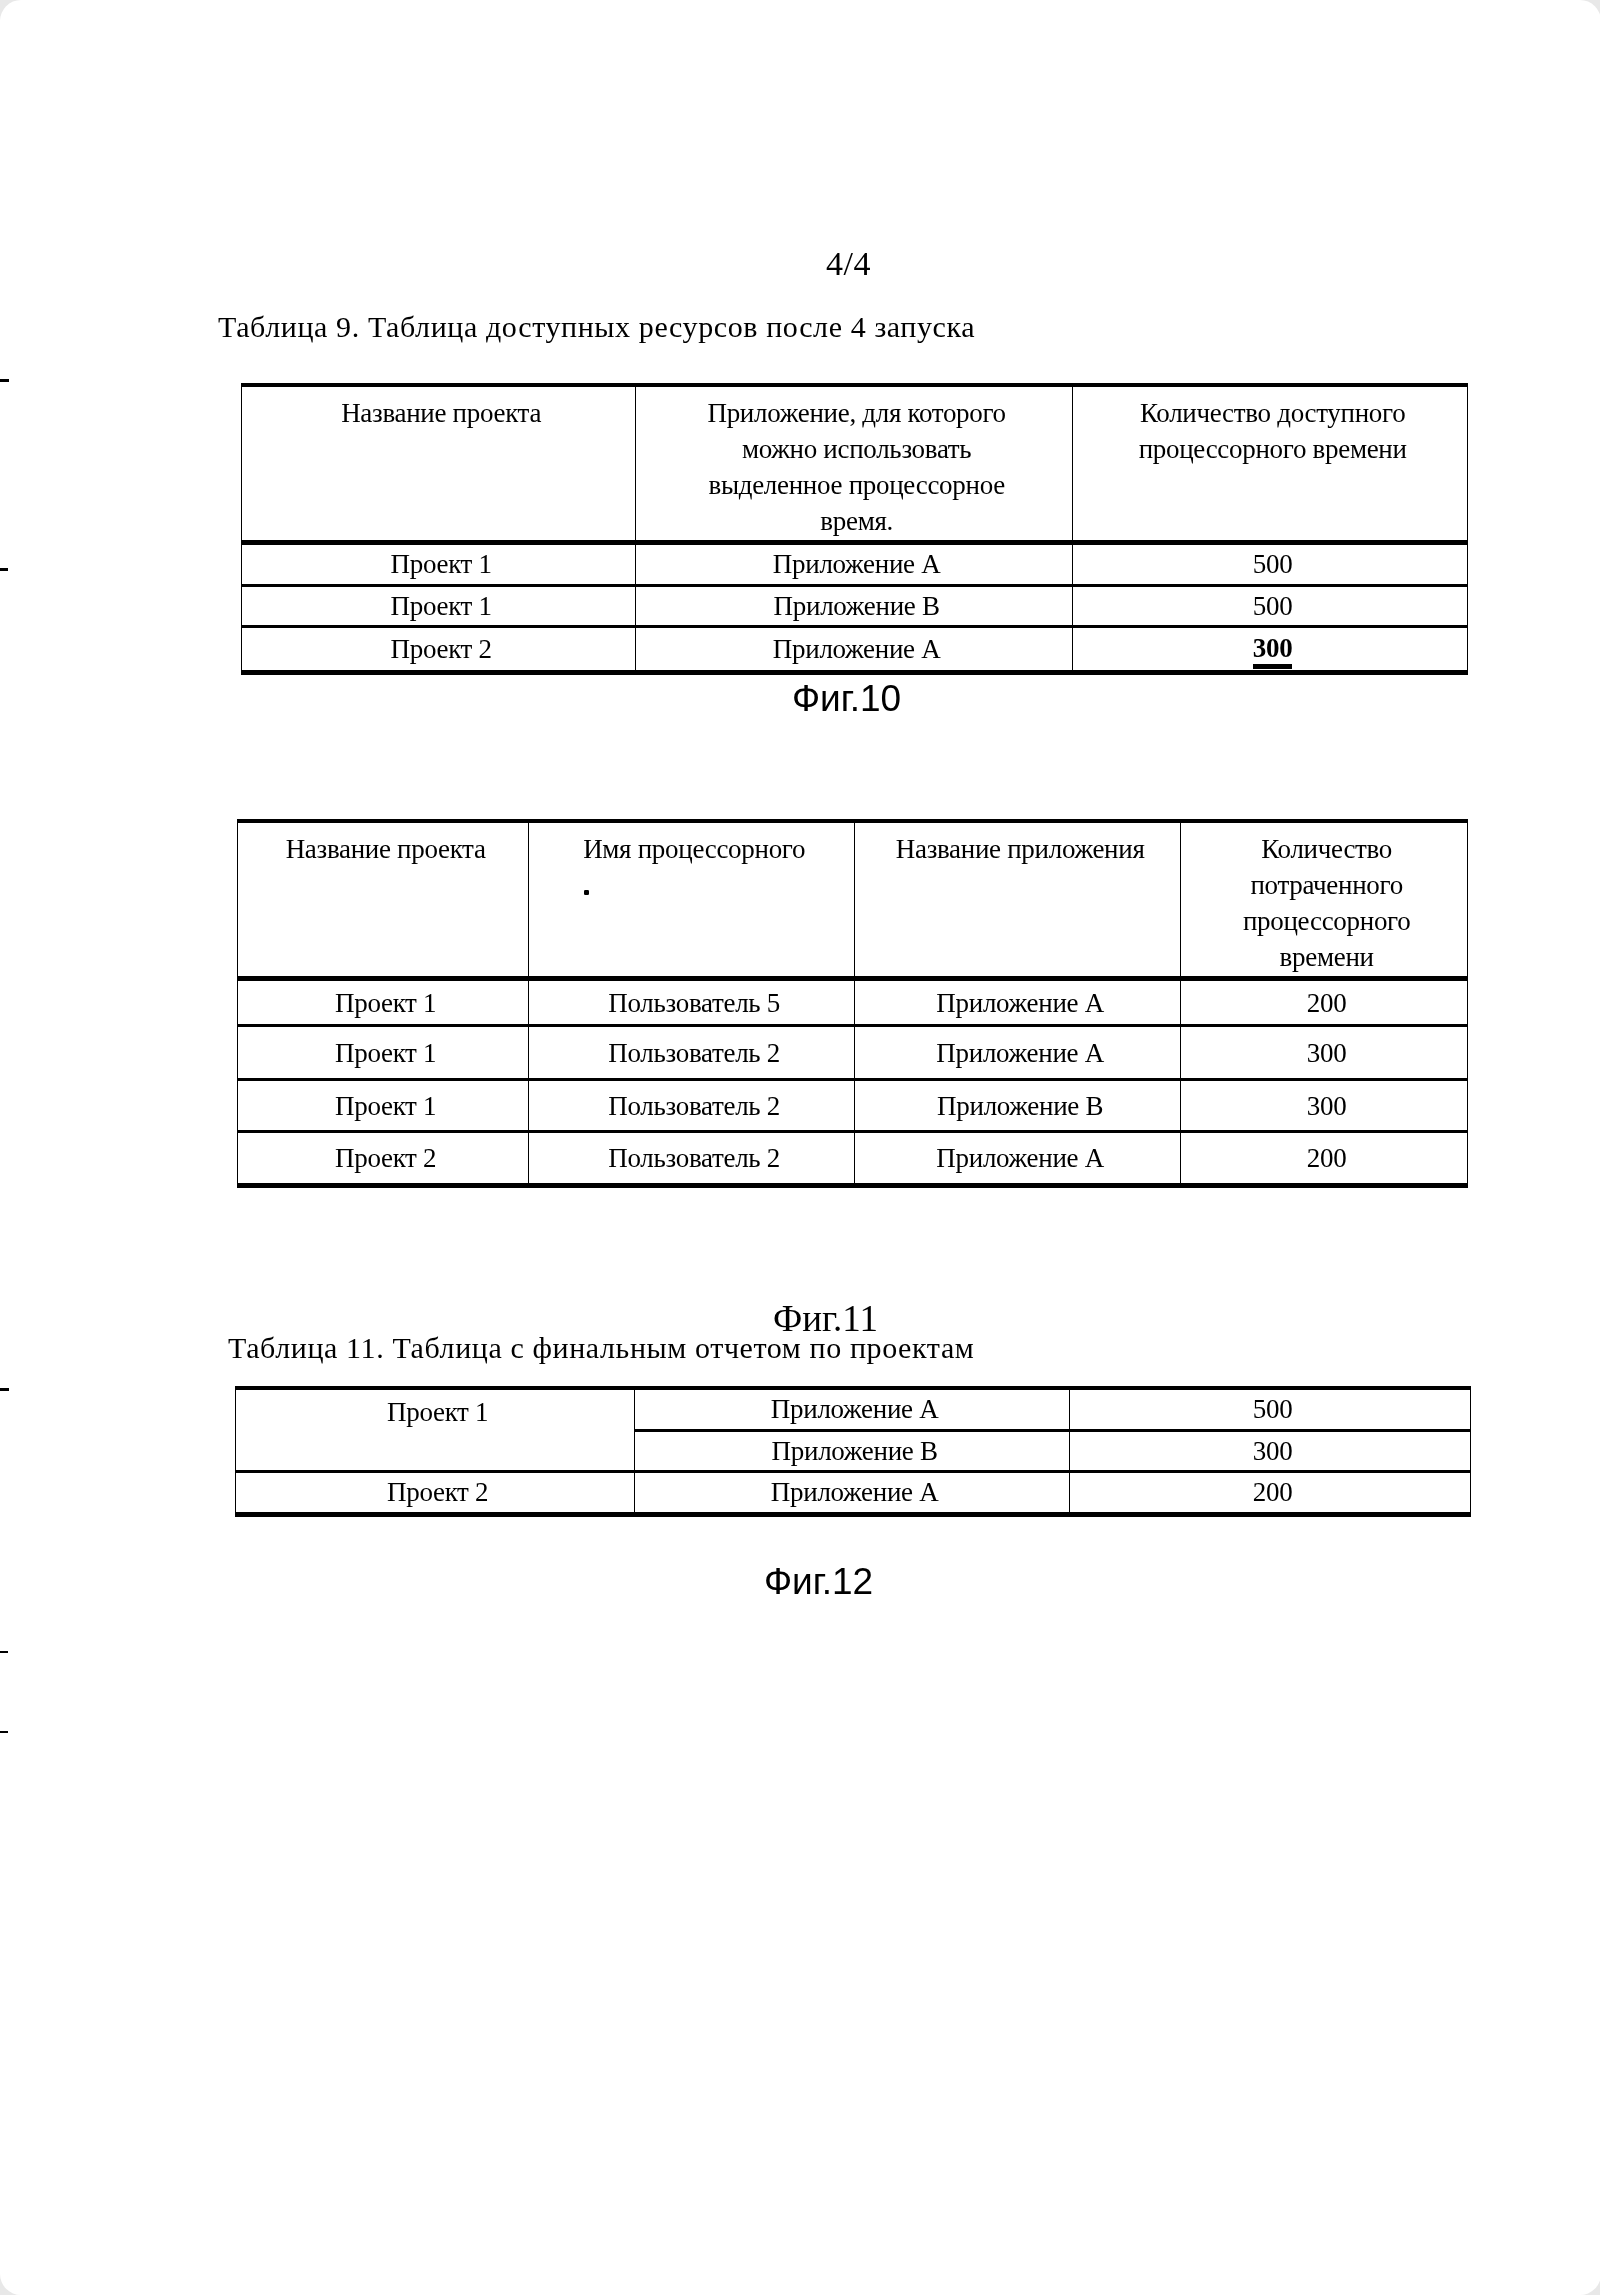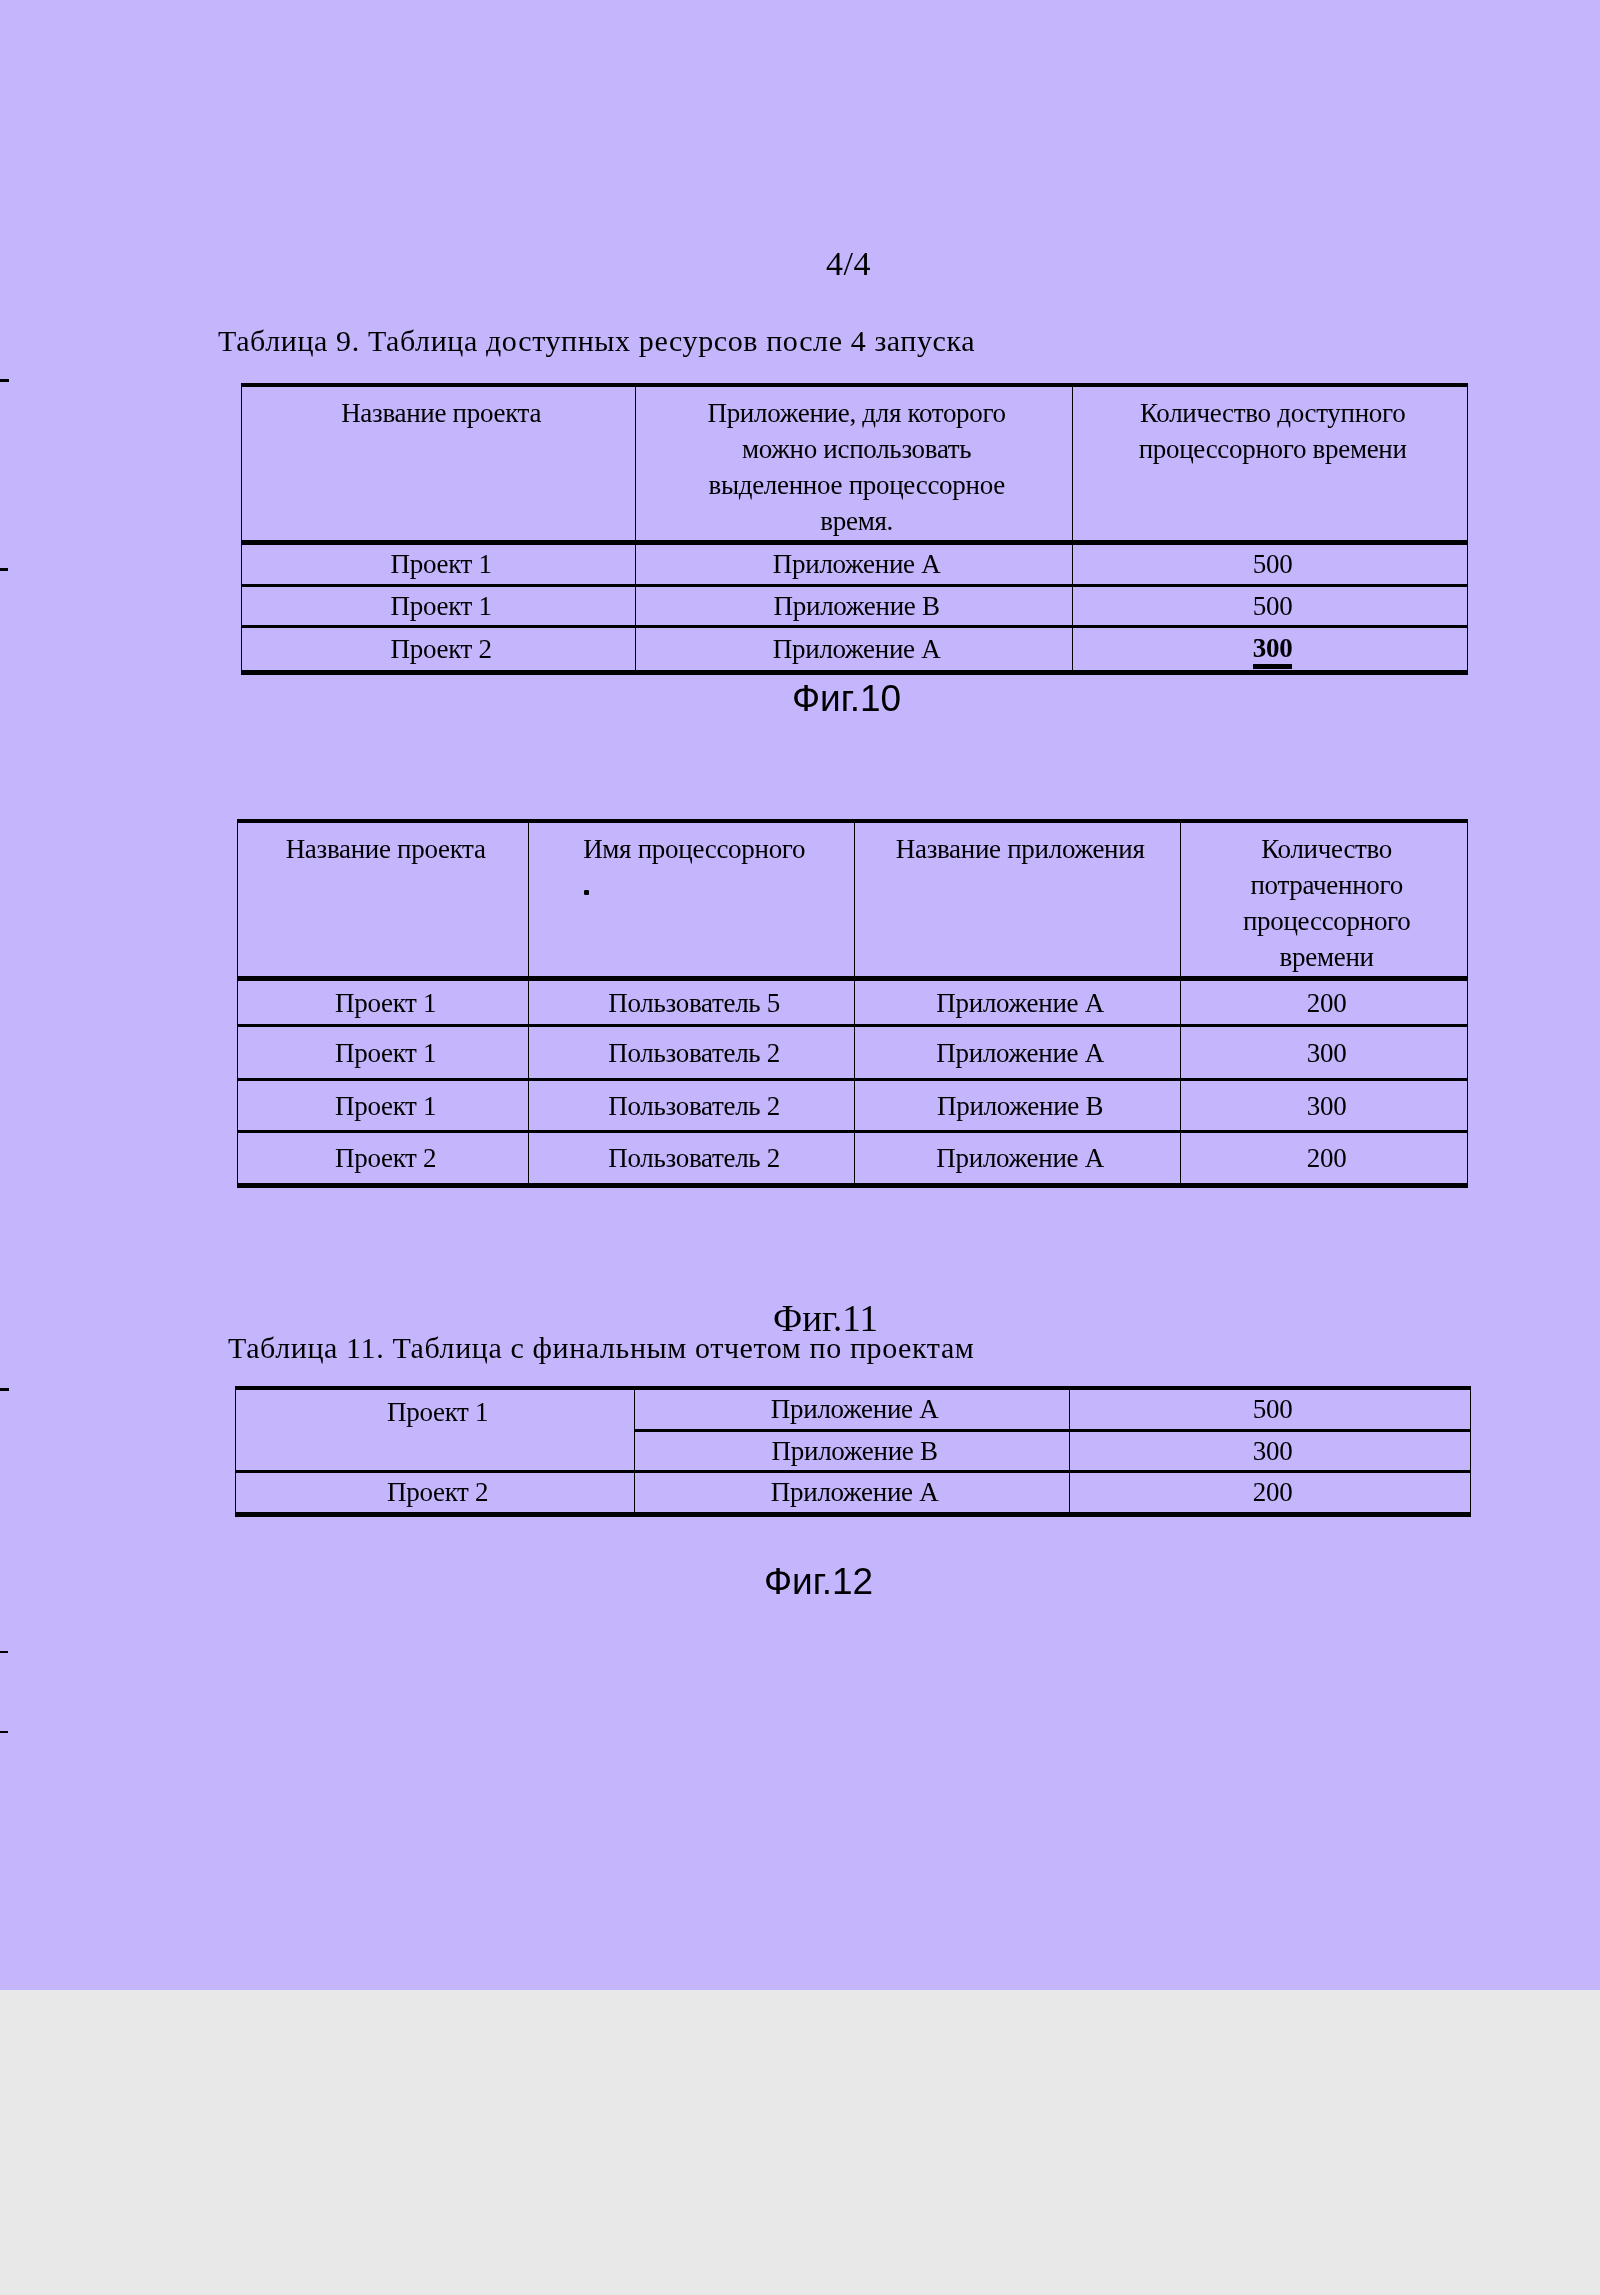--- a/index.html
+++ b/index.html
@@ -1,40 +1,41 @@
 <!DOCTYPE html>
 <html style="font-size:10.4px"><head>
 <meta charset="utf-8">
 <style>
   html, body { margin: 0; padding: 0; }
   body { background: #e8e8e8; }
   .page {
     position: relative;
     width: 1601px;
-    height: 1990px;
-    background: #c4b5fd;
+    height: 2295px;
+    background: #ffffff;
     color: #000000;
     font-family: "Liberation Serif", serif;
     overflow: hidden;
+    border-radius: 21px;
   }
   .pagenum {
     position: absolute;
     left: 751px; top: 245px;
     width: 195px;
     text-align: center;
     font-size: 34px;
     letter-spacing: 0.6px;
   }
   .caption {
     position: absolute;
     font-size: 30px;
     letter-spacing: 0.6px;
     white-space: nowrap;
   }
-  .cap9  { left: 218px; top: 324px; font-family: Liberation Serif, serif; }
+  .cap9  { left: 218px; top: 310px; font-family: Liberation Serif, serif; }
   .cap10 { left: 215px; top: 773px; }
   .cap11 { left: 228px; top: 1331px; }
   .figlabel {
     position: absolute;
     width: 195px;
     text-align: center;
     font-size: 37px;
   }
   .fig10 { left: 749px; top: 678px; }
   .fig11 { left: 728px; top: 1257px; margin-top: 40px; }

